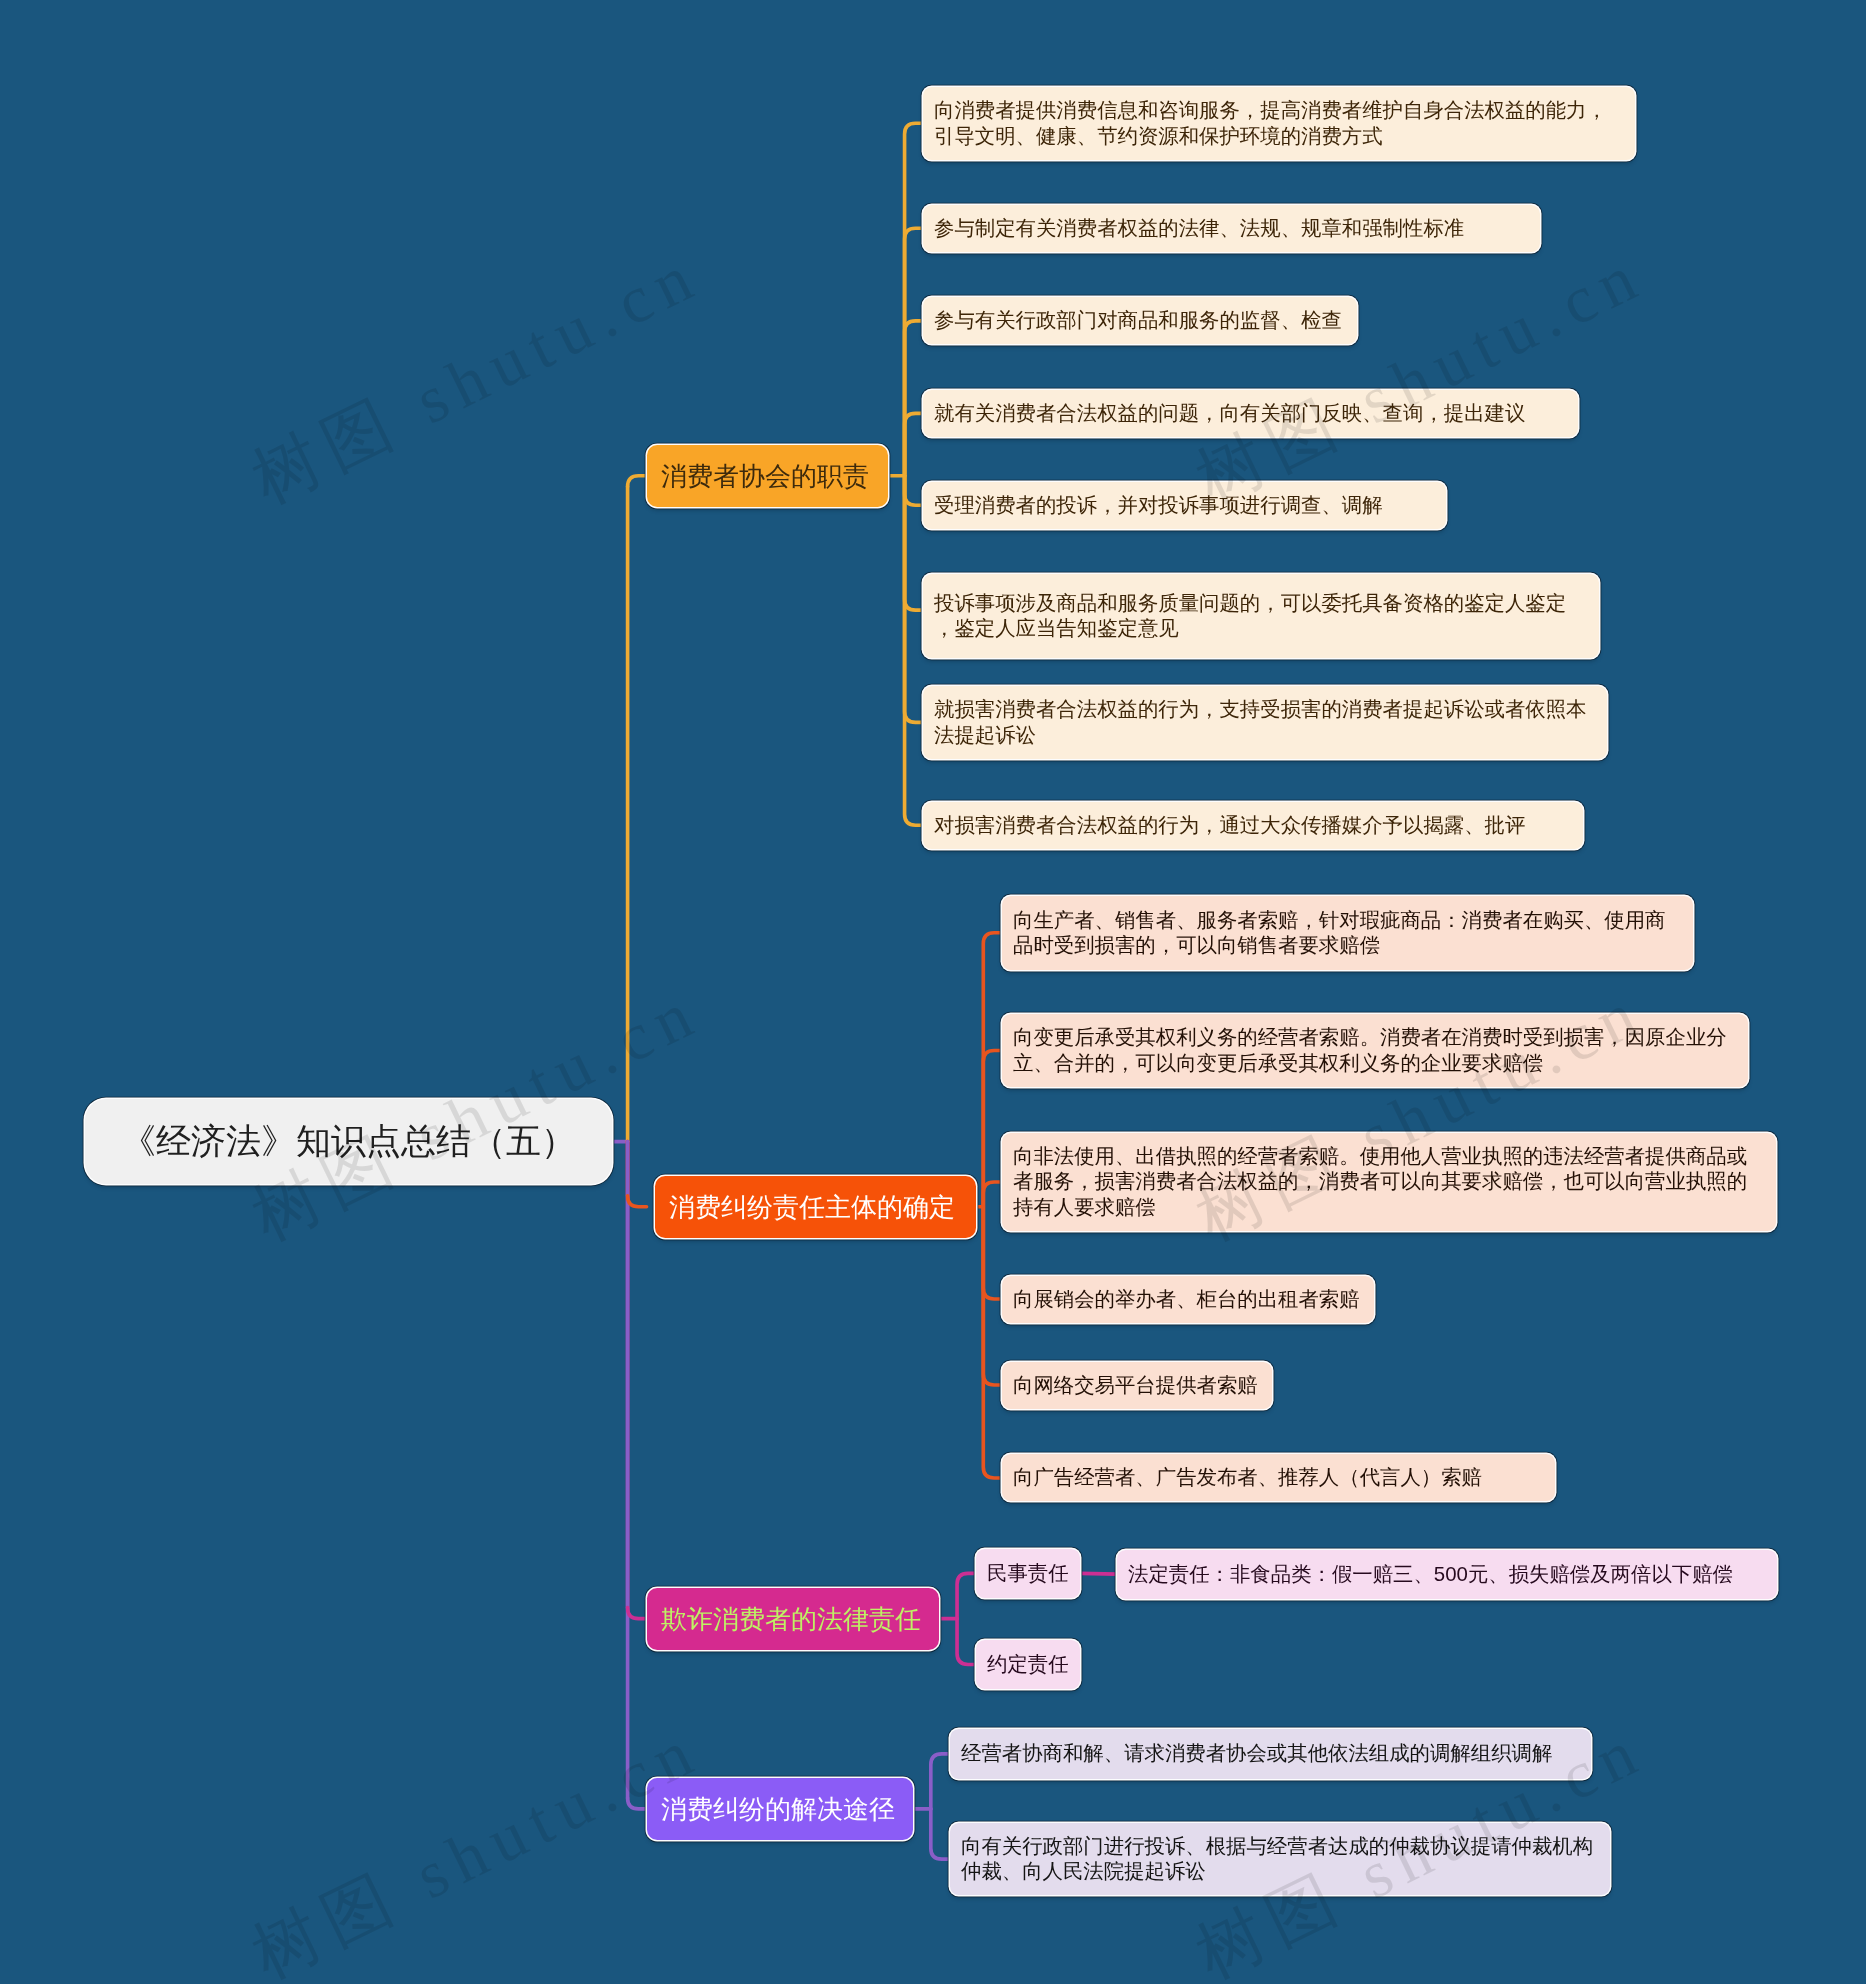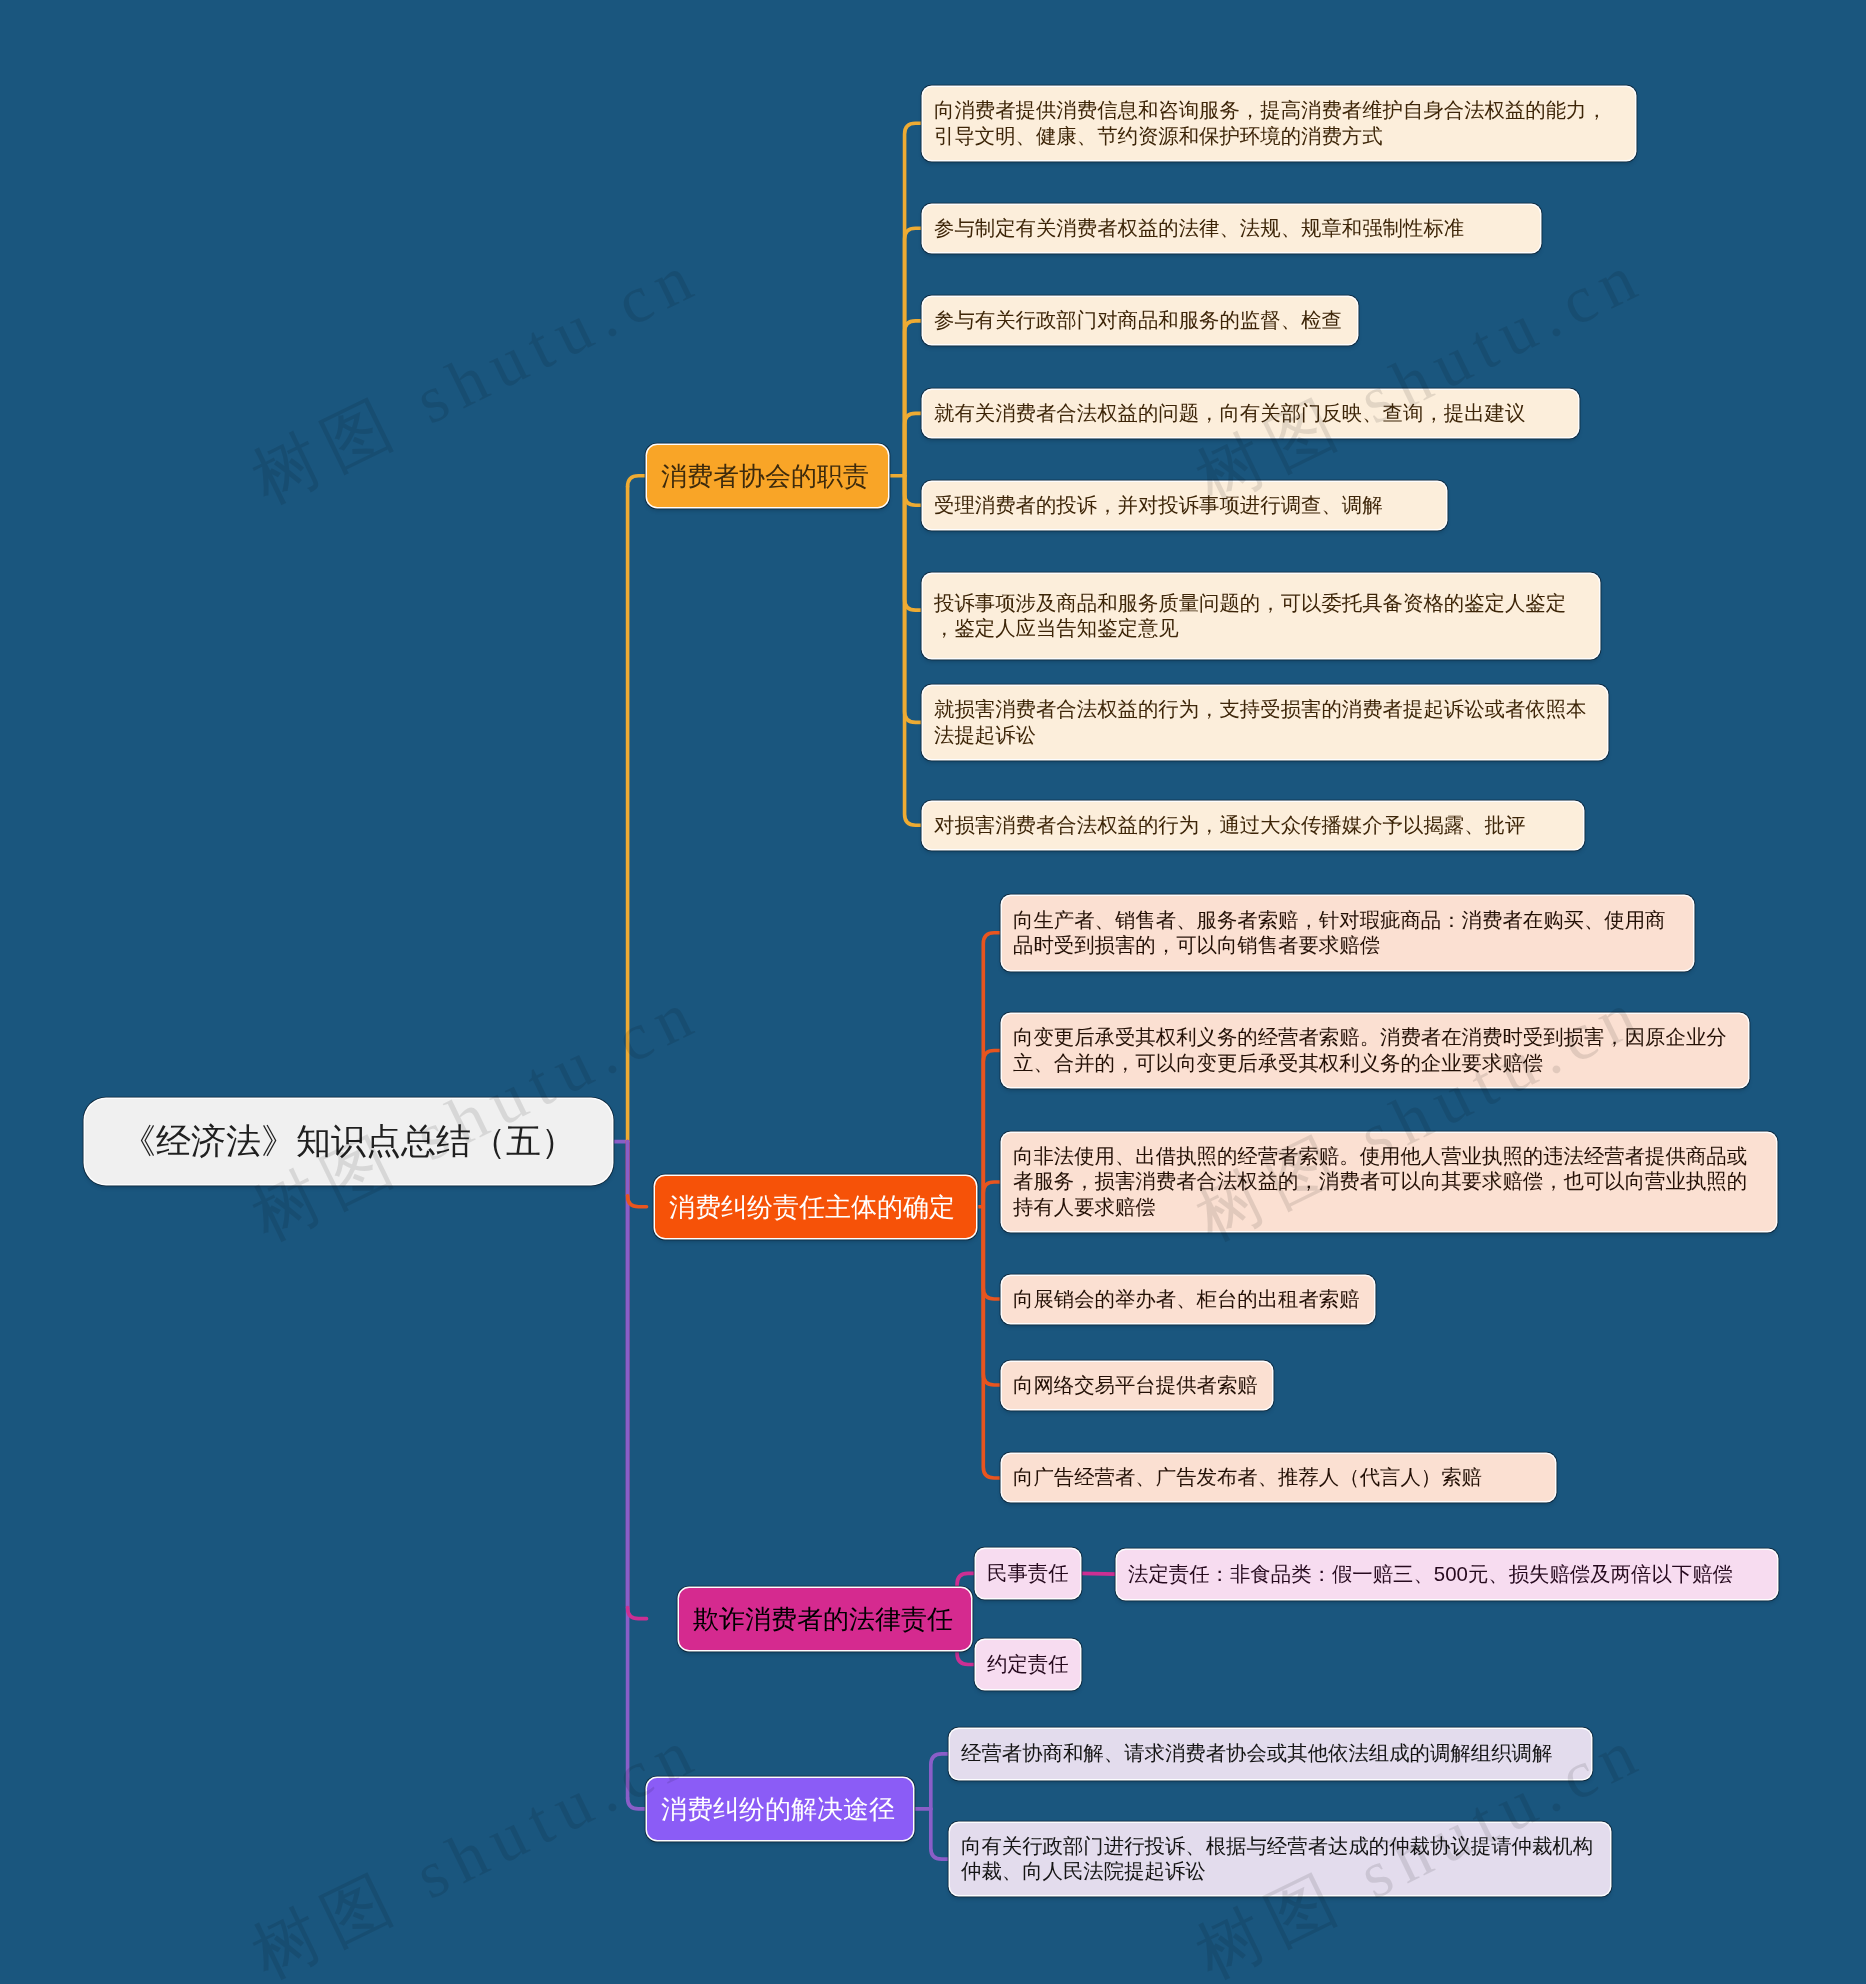--- a/index.html
+++ b/index.html
@@ -15,21 +15,21 @@
  display:flex;align-items:center;white-space:nowrap;
  box-shadow:0 0 0 1.5px #fcfdfe, 0 0 0 2.3px rgba(9,32,50,.92), 0 2.2px 4.4px rgba(4,22,38,.35);}
 .node .tx{display:block;width:100%;}
 .node .ln{display:block;}
 .root{background:#f0f0f0;color:#1f1f1f;font-size:35px;text-align:center;border-radius:21px;}
 .lvl1{font-size:26px;padding:12px 14px;border-radius:10.2px;}
 .lvl2{font-size:20.4px;padding:0 11px;}
 .lvl2 .ln{line-height:25.5px;}
 .b0{background:#f9a527;color:#3d2a0c;}
 .b1{background:#f65208;color:#fff;margin-left:8px;}
-.b2{background:#d52a8f;color:#000000;margin-left:32px;}
+.b2{background:#d52a8f;color:#bef264;}
 .b3{background:#8b5cf6;color:#fff;justify-content:flex-end;}
 .c0{background:#fceedb;color:#3d2508;}
 .c1{background:#fbe0d2;color:#231006;}
 .c2{background:#f7dcf0;color:#260a1e;}
 .c3{background:#e3dced;color:#141414;}
 </style>
 </head>
 <body>
 
 <div id="stage">

